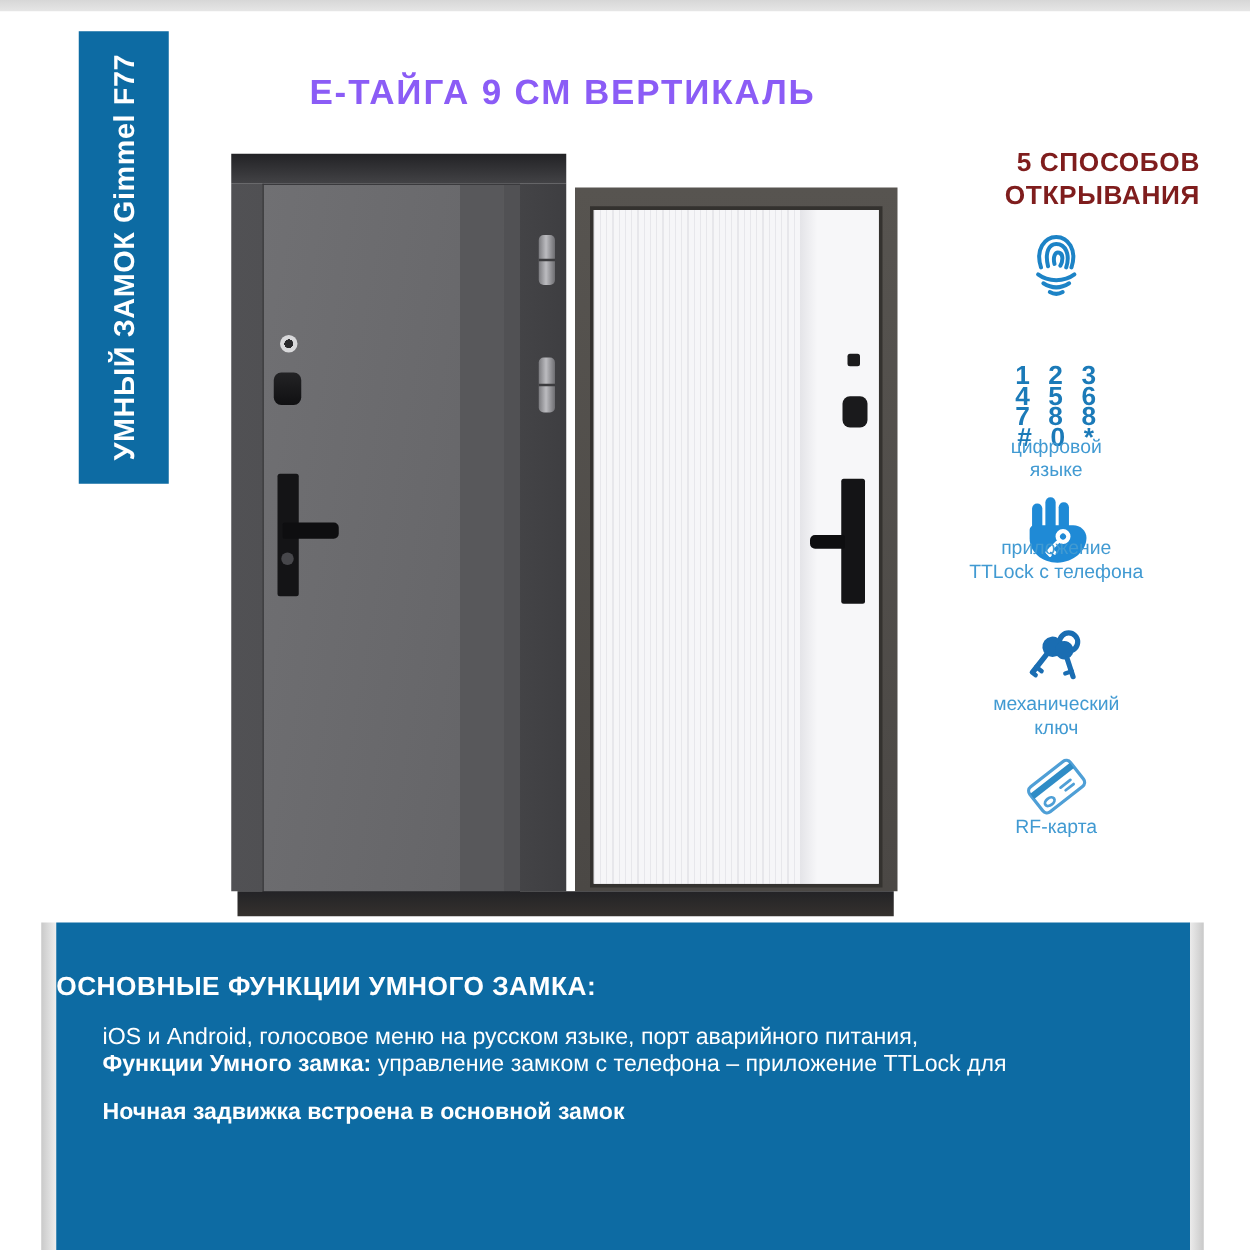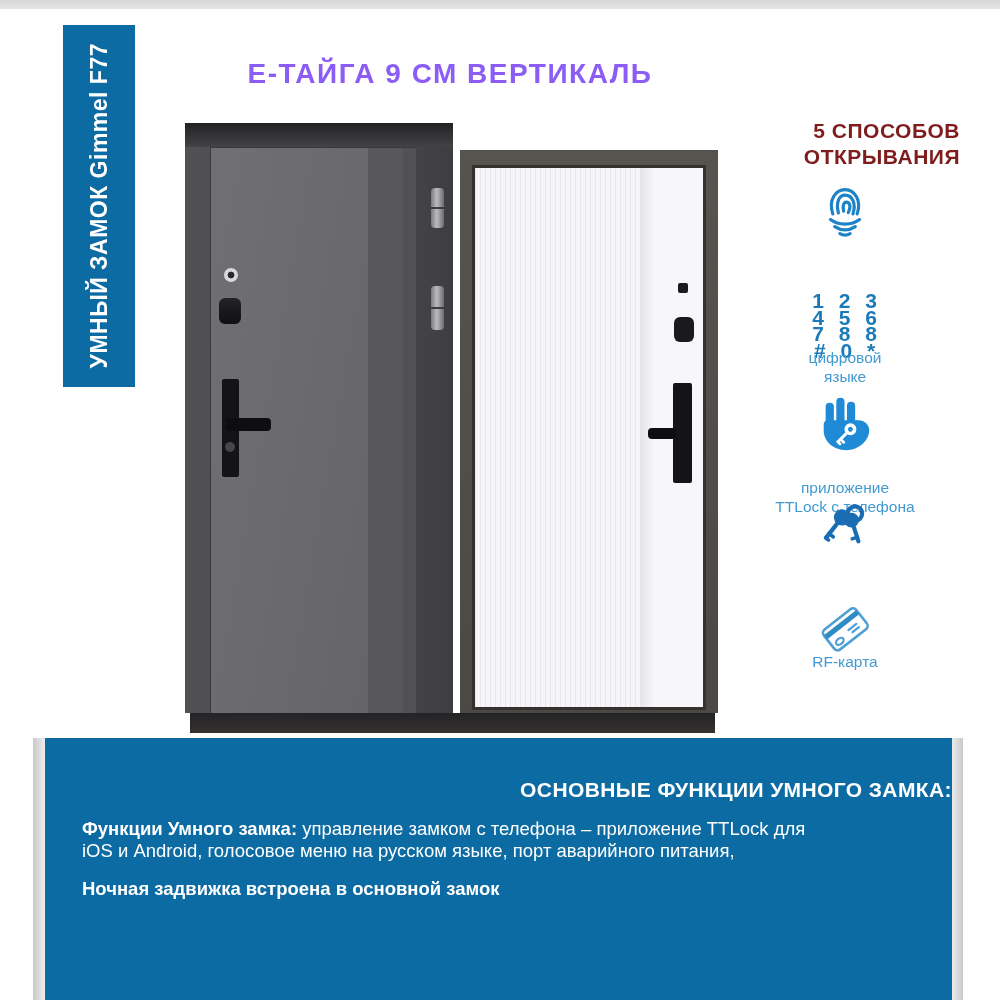--- a/index.html
+++ b/index.html
@@ -75,21 +75,21 @@
   .ways-head{position:absolute;left:730px;top:118px;width:230px;text-align:right;
     color:#7f1d1d;font-weight:bold;font-size:21px;line-height:26px;letter-spacing:.5px;}
   .way-icon{position:absolute;left:730px;width:230px;display:flex;justify-content:center;}
   .way-label{position:absolute;left:730px;width:230px;text-align:center;
     color:#419ad2;font-size:15.5px;line-height:19px;}
   .keypad{position:absolute;left:730px;width:230px;text-align:center;
     color:#1b7ab8;font-weight:bold;font-size:21px;line-height:16.5px;word-spacing:7px;letter-spacing:1px;}
 
   
   .features{position:absolute;left:45px;top:738px;width:907px;height:262px;background:#0d6ba3;color:#fff;}
-  .f-heading{position:absolute;left:0;top:40px;width:100%;text-align:right;
+  .f-heading{position:absolute;left:0;top:40px;width:100%;text-align:left;
     font-weight:bold;font-size:21px;letter-spacing:.4px;}
   .f-body{position:absolute;left:37px;top:80px;width:840px;font-size:18.5px;line-height:22px;}
   .f-p1 div{white-space:nowrap;}
   .b{font-weight:bold;}
   .f-p2{margin-top:16px;white-space:nowrap;}
   .f-p3{margin-top:16px;white-space:nowrap;}
 </style>
 </head>
 <body>
 
@@ -175,21 +175,21 @@
         <g transform="rotate(45 33 41)">
           <circle cx="33" cy="34.5" r="6.2" fill="#fff"></circle>
           <circle cx="33" cy="34.5" r="2.5" fill="#1f8ad6"></circle>
           <rect x="31.6" y="40" width="3" height="14" rx="1.2" fill="#fff"></rect>
           <rect x="31.6" y="47.5" width="7.5" height="2.8" rx="1.2" fill="#fff"></rect>
           <rect x="31.6" y="51.5" width="6" height="2.8" rx="1.2" fill="#fff"></rect>
         </g>
       </svg>
     </span>
   </div>
-  <div class="way-label" style="top:478px">
+  <div class="way-label" style="top:429px">
     <span>приложение</span><br>
     <span>TTLock с телефона</span>
   </div>
 
   <div class="way-icon" style="top:500px">
     <span>
       <svg width="58" height="56" viewBox="0 0 64 62">
         <circle cx="43" cy="15" r="8" fill="none" stroke="#1a6db2" stroke-width="4.6"></circle>
         <g fill="#1a6db2">
           <g transform="rotate(38 25 24)">
@@ -200,20 +200,24 @@
           </g>
           <g transform="rotate(-18 41 28)">
             <circle cx="41" cy="22" r="8.2"></circle>
             <rect x="38.8" y="28" width="4.6" height="21" rx="2.2"></rect>
             <rect x="33.5" y="40" width="9.9" height="3.8" rx="1.8"></rect>
           </g>
         </g>
       </svg>
     </span>
   </div>
+  <div class="way-label" style="top:554px">
+    <span>механический</span><br>
+    <span>ключ</span>
+  </div>
 
   <div class="way-icon" style="top:598px">
     <span>
       <svg width="62" height="60" viewBox="0 0 64 64">
         <g transform="rotate(-38 32 33)">
           <rect x="10" y="20" width="44" height="27" rx="4.5" fill="none" stroke="#4f9fd6" stroke-width="2.8"></rect>
           <rect x="10.5" y="24.5" width="43" height="5.5" fill="#2f8cc6"></rect>
           <ellipse cx="19.5" cy="40" rx="4.6" ry="3" fill="none" stroke="#4f9fd6" stroke-width="2.4"></ellipse>
           <rect x="33" y="35" width="13" height="2.4" rx="1.2" fill="#4f9fd6"></rect>
           <rect x="35" y="39.5" width="11" height="2.4" rx="1.2" fill="#4f9fd6"></rect>
@@ -225,20 +229,20 @@
     <span>RF-карта</span>
   </div>
 
   <div class="side-strip left"></div>
   <div class="side-strip right"></div>
 
   <div class="features">
     <div class="f-heading">ОСНОВНЫЕ ФУНКЦИИ УМНОГО ЗАМКА:</div>
     <div class="f-body">
       <div class="f-p1">
+        <div>iOS и Android, голосовое меню на русском языке, порт аварийного питания,</div>
         <div><span class="b">Функции Умного замка:</span><span> управление замком с телефона – приложение TTLock для</span></div>
-        <div>iOS и Android, голосовое меню на русском языке, порт аварийного питания,</div>
       </div>
       <div class="f-p3 b">Ночная задвижка встроена в основной замок</div>
     </div>
   </div>
 
 </div>
 
 </body></html>

